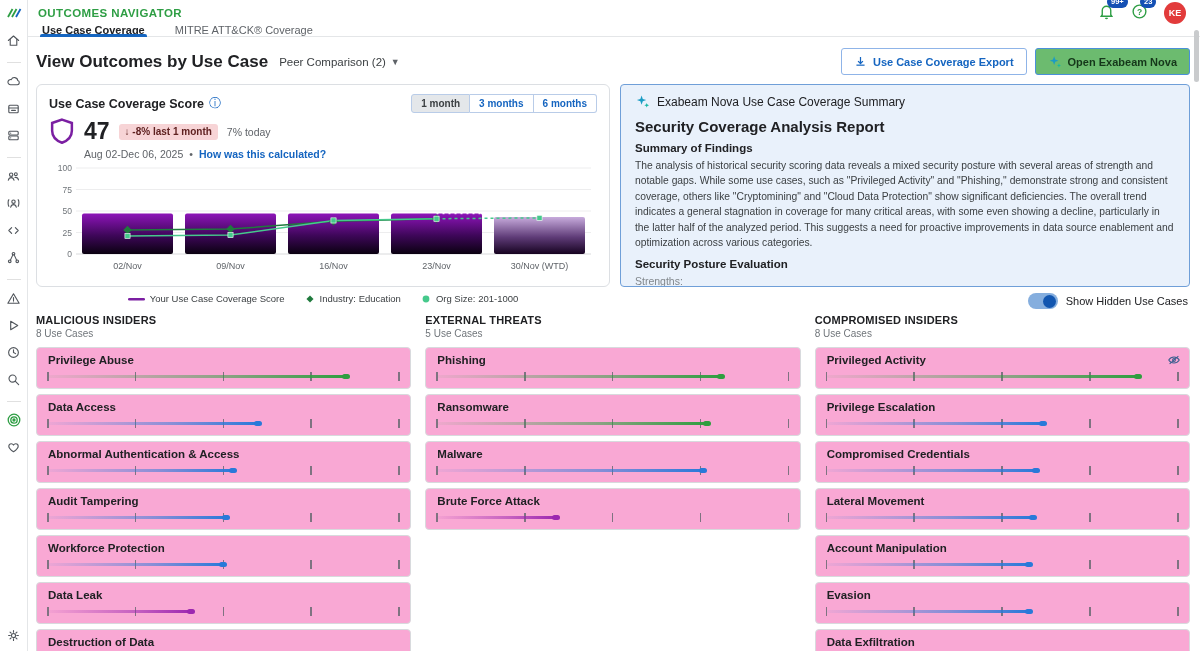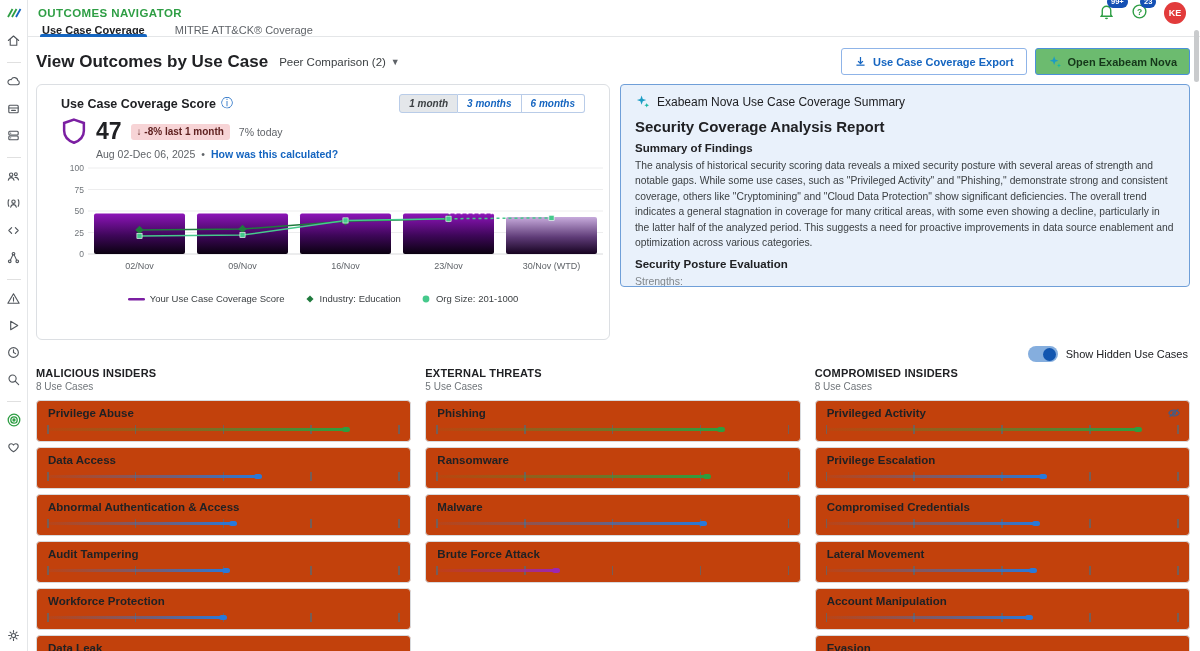--- a/index.html
+++ b/index.html
@@ -26,26 +26,26 @@
   .page-head{display:flex;align-items:center;padding:11px 10px 5px 8px;gap:9px;}
   .page-title{font-size:17px;font-weight:bold;margin:0 2px 0 0;}
   .peer{font-size:11.5px;color:#3c4043;display:flex;align-items:center;gap:5px;cursor:pointer;}
   .peer .chev{font-size:9px;color:#5f6368;}
   .head-btns{margin-left:auto;display:flex;gap:8px;}
   .btn{height:27px;display:flex;align-items:center;gap:6px;padding:0 12px;border-radius:3px;font-size:11px;font-weight:bold;cursor:pointer;box-sizing:border-box;font-family:"Liberation Sans",sans-serif;}
   .btn-export{background:#fff;border:1px solid #8fb4e8;color:#1565c0;text-align:center;}
   .btn-nova{background:#6cbb6f;border:1px solid #4a90d9;color:#15371a;}
   
   .panels{display:flex;gap:10px;padding:4px 10px 0 8px;}
-  .score-card{width:574px;flex-shrink:0;border:1px solid #dcdfe3;border-radius:6px;padding:9px 24px;box-sizing:border-box;height:256px;background:#fff;}
+  .score-card{width:574px;flex-shrink:0;border:1px solid #dcdfe3;border-radius:6px;padding:9px 12px;box-sizing:border-box;height:203px;background:#fff;}
   .sc-head{display:flex;align-items:center;}
   .sc-title{font-size:12.5px;font-weight:bold;}
   .info-i{color:#1565c0;font-size:12px;margin-left:5px;cursor:pointer;}
   .ranges{margin-left:auto;display:flex;}
-  .range-btn{font-size:10px;padding:3px 9px;border:1px solid #b9cce8;border-left-width:0;background:#fff;color:#1565c0;cursor:pointer;font-family:"Liberation Sans",sans-serif;font-weight:bold;font-style:italic;}
+  .range-btn{font-size:10px;padding:3px 9px;border:1px solid #b9cce8;border-left-width:0;background:#fff;color:#1565c0;cursor:pointer;font-family:"Liberation Sans",sans-serif;font-weight:bold;}
   .range-btn:first-child{border-left-width:1px;border-radius:3px 0 0 3px;}
   .range-btn:last-child{border-radius:0 3px 3px 0;}
   .range-btn.sel{background:#e4e7ea;color:#3c4043;}
   .score-row{display:flex;align-items:center;gap:9px;margin-top:5px;}
   .score-num{font-size:23px;font-weight:bold;line-height:1;}
   .delta{background:#f7d4d6;color:#5f2120;font-size:10px;font-weight:bold;padding:2.5px 6px;border-radius:3px;}
   .today{font-size:10.5px;color:#5f6368;}
   .date-row{font-size:10.5px;color:#5f6368;margin:3px 0 0 35px;display:flex;gap:6px;align-items:center;}
   .calc-link{color:#1565c0;cursor:pointer;font-weight:bold;}
   .legend{display:flex;justify-content:center;gap:20px;font-size:9.5px;color:#3c4043;margin-top:1px;}
@@ -59,21 +59,21 @@
   .strengths{font-size:10.5px;color:#80868b;margin:5px 0 2px;}
   
   .toggle-row{display:flex;justify-content:flex-end;align-items:center;gap:8px;padding:6px 12px 2px;}
   .toggle{width:30px;height:16px;border-radius:8px;background:#85aede;position:relative;cursor:pointer;}
   .toggle .knob{position:absolute;right:1.5px;top:1.5px;width:13px;height:13px;border-radius:50%;background:#1256b0;}
   .toggle-label{font-size:11px;color:#202124;}
   
   .columns{display:grid;grid-template-columns:1fr 1fr 1fr;gap:14px;padding:3px 10px 0 8px;}
   .col-title{font-size:11px;font-weight:bold;letter-spacing:.2px;}
   .col-sub{font-size:10px;color:#70757a;margin:2px 0 8px;}
-  .card{border:1px solid #d8dadd;border-radius:4px;padding:6px 11px 7px;margin-bottom:5px;position:relative;background:#c2410c;cursor:pointer;}
+  .card{border:1px solid #d8dadd;border-radius:4px;padding:6px 11px 7px;margin-bottom:5px;position:relative;background:#f9a8d4;cursor:pointer;}
   .card-label{font-size:11.5px;font-weight:bold;color:#202124;margin-bottom:6px;}
   .slider{position:relative;height:9px;}
   .tick{position:absolute;top:0;width:1.5px;height:9px;background:#60656b;opacity:.8;}
   .vline{position:absolute;top:3px;height:3px;border-radius:2px;}
   .vcap{position:absolute;top:2px;width:8px;height:5px;border-radius:3px;}
   .eye{position:absolute;top:5px;right:8px;cursor:pointer;}
   .scroll-thumb{position:fixed;right:1px;top:30px;width:5px;height:52px;background:#c9cbcd;border-radius:3px;}
 </style>
 </head>
 <body>

